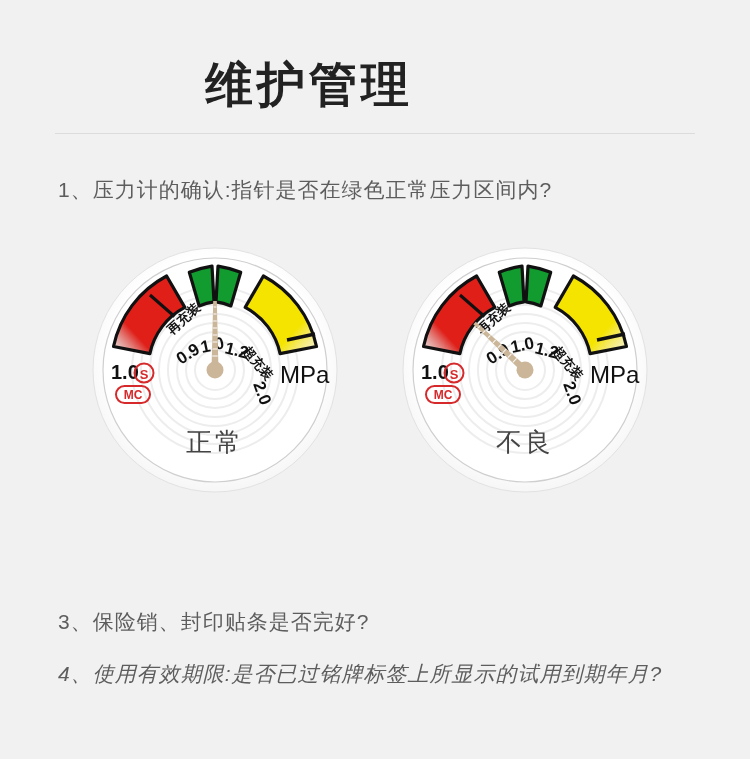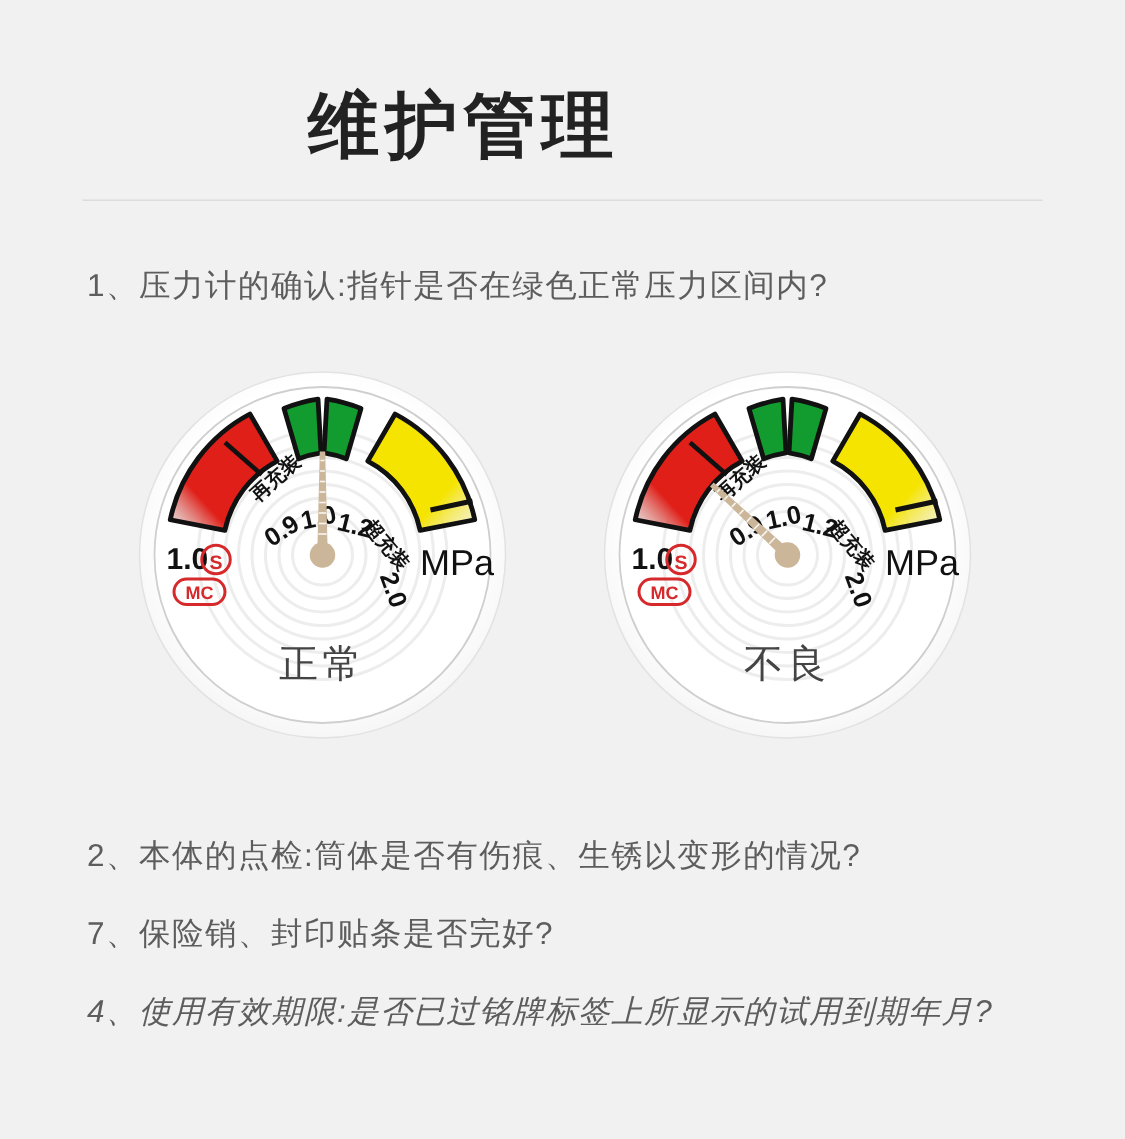--- a/index.html
+++ b/index.html
@@ -247,17 +247,16 @@
           </g>
           <circle cx="125" cy="127" r="8.5" fill="#cbb699"></circle>
         </g>
 
         <text x="125" y="208" text-anchor="middle" fill="#444" font-family="'Liberation Sans',sans-serif" font-size="26" letter-spacing="3">不良</text>
       </svg>
     </div>
 
   </div>
 
-  <div class="q-line q2">2、本体的点检:筒体是否有伤痕、生锈以变形的情况?</div>
-  <div class="q-line q3">7、保险销、封印贴条是否完好?</div>
+  <div class="q-line q3">3、保险销、封印贴条是否完好?</div>
   <div class="q-line q4">4、使用有效期限:是否已过铭牌标签上所显示的试用到期年月?</div>
 
 </div>
 
 </body></html>

